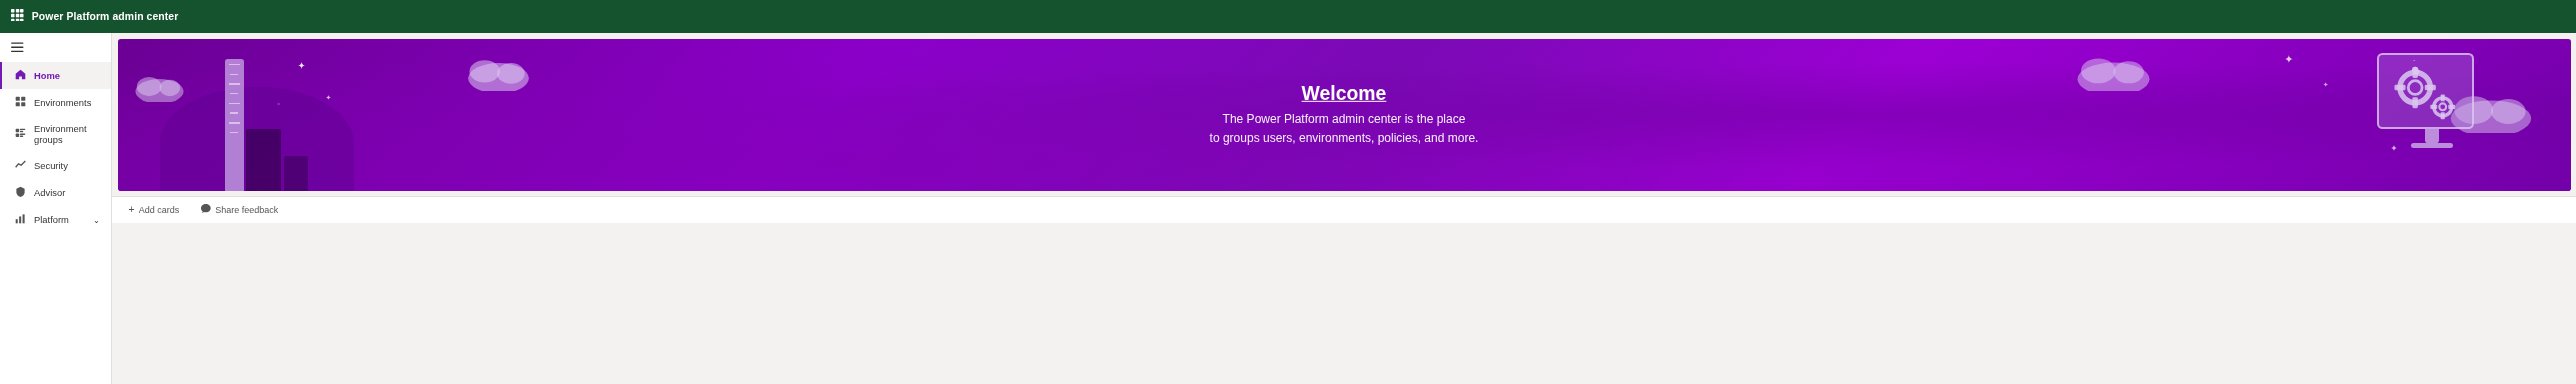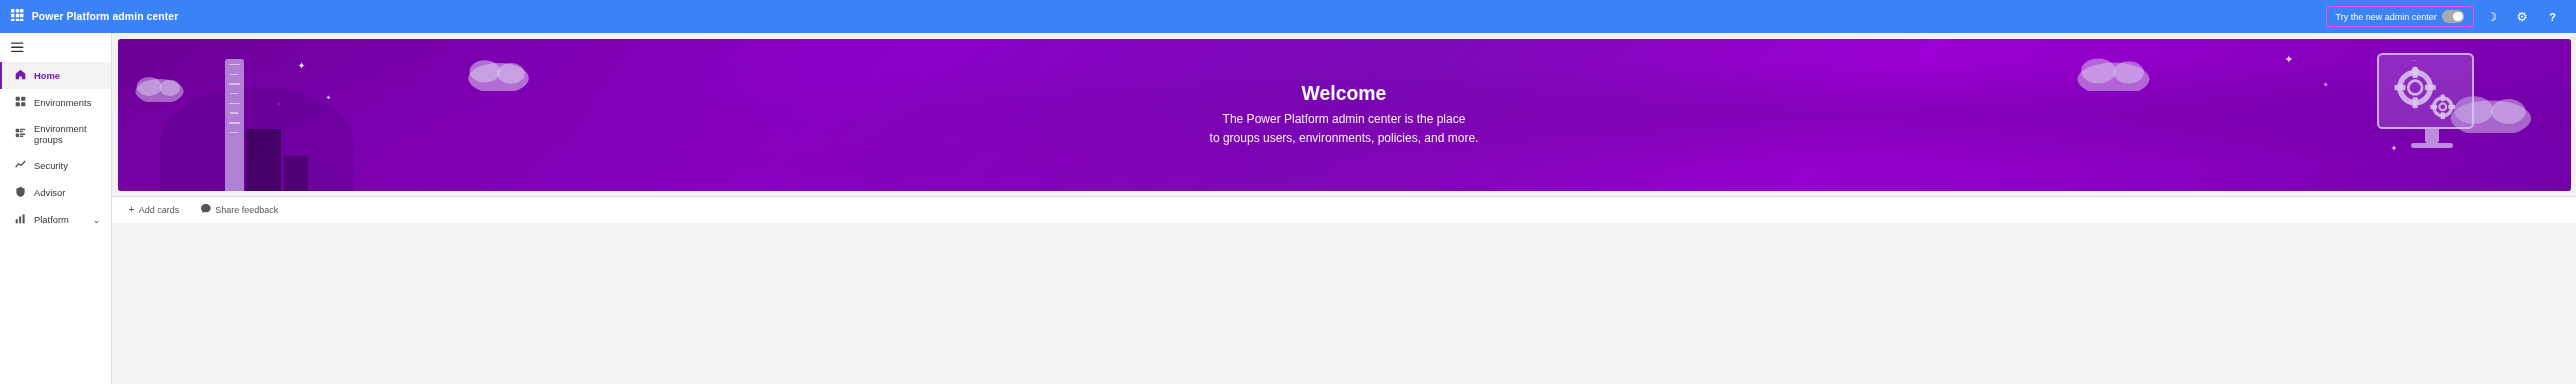--- a/index.html
+++ b/index.html
@@ -1,21 +1,21 @@
 <!DOCTYPE html>
 <html style="font-size:11px"><head>
   <meta charset="utf-8">
   <style>
     * { margin: 0; padding: 0; box-sizing: border-box; }
     body { font-family: 'Segoe UI', sans-serif; background: #f3f2f1; overflow: hidden; width: 2576px; height: 384px; display: flex; flex-direction: column; }
 
     
     .topbar {
       height: 33px;
-      background: #3b82f6;
+      background: #14532d;
       display: flex;
       align-items: center;
       padding: 16px 11px;
       flex-shrink: 0;
       position: relative;
       z-index: 10;
     }
     .topbar-left {
       display: flex;
       align-items: center;
@@ -167,20 +167,21 @@
       left: 50%;
       transform: translate(-50%, -50%);
       text-align: center;
       color: white;
       z-index: 2;
     }
     .banner-text h1 {
       font-size: 19.4px;
       font-weight: 700;
       margin-bottom: 5px;
+      text-decoration: underline;
     }
     .banner-text p {
       font-size: 12px;
       line-height: 1.6;
       opacity: 0.95;
     }
 
     
     .monitor-illustration {
       position: absolute;
@@ -253,35 +254,20 @@
         <rect x="0" y="7" width="5" height="5" rx="1"></rect>
         <rect x="7" y="7" width="5" height="5" rx="1"></rect>
         <rect x="14" y="7" width="5" height="5" rx="1" transform="translate(-1,0)"></rect>
         <rect x="0" y="14" width="5" height="5" rx="1"></rect>
         <rect x="7" y="14" width="5" height="5" rx="1"></rect>
         <rect x="14" y="14" width="5" height="5" rx="1" transform="translate(-1,0)"></rect>
       </svg>
     </span>
     <span class="app-title">Power Platform admin center</span>
   </div>
-  <div class="topbar-right">
-    <button class="try-new-admin">
-      <span>Try the new admin center</span>
-      <span class="toggle-switch"></span>
-    </button>
-    <button class="topbar-icon-btn">
-      <span>☽</span>
-    </button>
-    <button class="topbar-icon-btn">
-      <span>⚙</span>
-    </button>
-    <button class="topbar-icon-btn">
-      <span style="font-size:11px; font-weight:600;">?</span>
-    </button>
-  </div>
 </div>
 
 <div class="main-layout">
 
   <nav class="sidebar">
     <div class="sidebar-hamburger">
       <svg width="12.5" height="12.5" viewBox="0 0 18 18" fill="#333">
         <rect y="2" width="18" height="2" rx="1"></rect>
         <rect y="8" width="18" height="2" rx="1"></rect>
         <rect y="14" width="18" height="2" rx="1"></rect>

